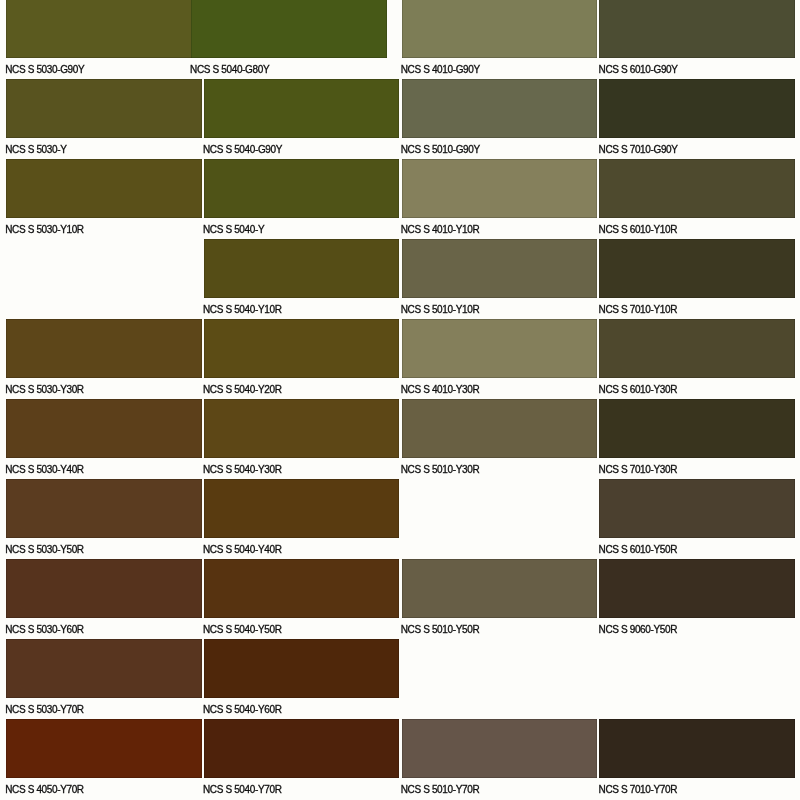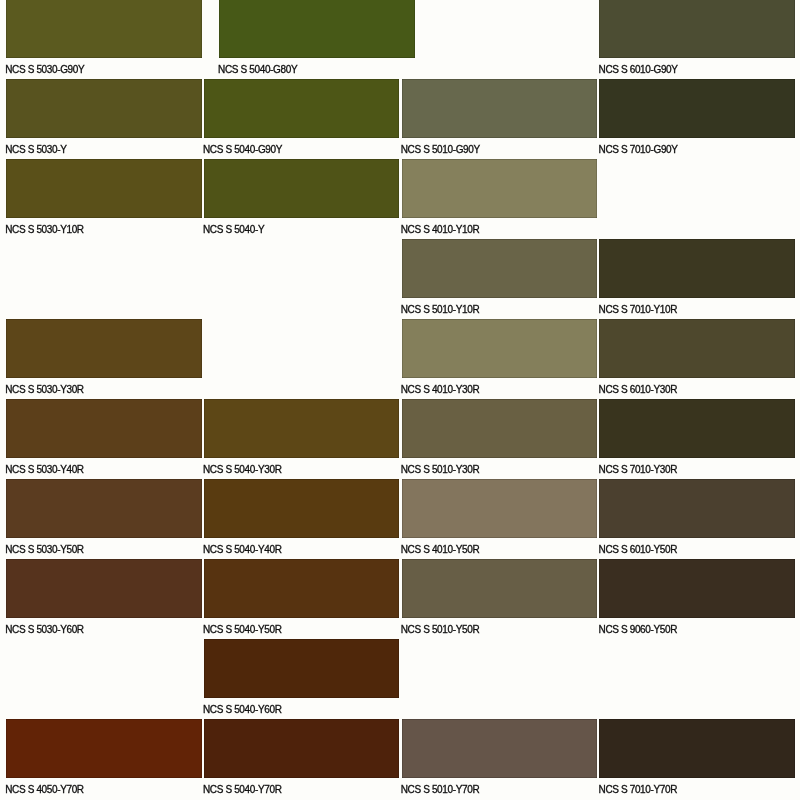--- a/index.html
+++ b/index.html
@@ -25,23 +25,27 @@
   }
 </style>
 </head>
 <body>
 
 <div id="chart">
   <div class="cell" style="left:6.1px;top:-0.7px">
     <div class="sw" title="#5B5A1F" style="background-color: rgb(91, 90, 31);"></div>
     <div class="lb">NCS S 5030-G90Y</div>
   </div>
-  <div class="cell" style="left:219px;top:-0.7px">
+  <div class="cell" style="left:191px;top:-0.7px">
     <div class="sw" title="#475917" style="background-color: rgb(71, 89, 23);"></div>
     <div class="lb">NCS S 5040-G80Y</div>
+  </div>
+  <div class="cell" style="left:401.64px;top:-0.7px">
+    <div class="sw" title="#7D7D56" style="background-color: rgb(125, 125, 86);"></div>
+    <div class="lb">NCS S 4010-G90Y</div>
   </div>
   <div class="cell" style="left:599.41px;top:-0.7px">
     <div class="sw" title="#4C4D33" style="background-color: rgb(76, 77, 51);"></div>
     <div class="lb">NCS S 6010-G90Y</div>
   </div>
   <div class="cell" style="left:6.1px;top:79.3px">
     <div class="sw" title="#58531F" style="background-color: rgb(88, 83, 31);"></div>
     <div class="lb">NCS S 5030-Y</div>
   </div>
   <div class="cell" style="left:203.87px;top:79.3px">
@@ -61,31 +65,43 @@
     <div class="lb">NCS S 5030-Y10R</div>
   </div>
   <div class="cell" style="left:203.87px;top:159.3px">
     <div class="sw" title="#4F5317" style="background-color: rgb(79, 83, 23);"></div>
     <div class="lb">NCS S 5040-Y</div>
   </div>
   <div class="cell" style="left:401.64px;top:159.3px">
     <div class="sw" title="#85805C" style="background-color: rgb(133, 128, 92);"></div>
     <div class="lb">NCS S 4010-Y10R</div>
   </div>
+  <div class="cell" style="left:599.41px;top:159.3px">
+    <div class="sw" title="#4E4A2E" style="background-color: rgb(78, 74, 46);"></div>
+    <div class="lb">NCS S 6010-Y10R</div>
+  </div>
+  <div class="cell" style="left:203.87px;top:239.3px">
+    <div class="sw" title="#554D16" style="background-color: rgb(85, 77, 22);"></div>
+    <div class="lb">NCS S 5040-Y10R</div>
+  </div>
   <div class="cell" style="left:401.64px;top:239.3px">
     <div class="sw" title="#696448" style="background-color: rgb(105, 100, 72);"></div>
     <div class="lb">NCS S 5010-Y10R</div>
   </div>
   <div class="cell" style="left:599.41px;top:239.3px">
     <div class="sw" title="#3C3821" style="background-color: rgb(60, 56, 33);"></div>
     <div class="lb">NCS S 7010-Y10R</div>
   </div>
   <div class="cell" style="left:6.1px;top:319.3px">
     <div class="sw" title="#5D4619" style="background-color: rgb(93, 70, 25);"></div>
     <div class="lb">NCS S 5030-Y30R</div>
+  </div>
+  <div class="cell" style="left:203.87px;top:319.3px">
+    <div class="sw" title="#5C4C15" style="background-color: rgb(92, 76, 21);"></div>
+    <div class="lb">NCS S 5040-Y20R</div>
   </div>
   <div class="cell" style="left:401.64px;top:319.3px">
     <div class="sw" title="#847F5B" style="background-color: rgb(132, 127, 91);"></div>
     <div class="lb">NCS S 4010-Y30R</div>
   </div>
   <div class="cell" style="left:599.41px;top:319.3px">
     <div class="sw" title="#4E482D" style="background-color: rgb(78, 72, 45);"></div>
     <div class="lb">NCS S 6010-Y30R</div>
   </div>
   <div class="cell" style="left:6.1px;top:399.3px">
@@ -105,43 +121,43 @@
     <div class="lb">NCS S 7010-Y30R</div>
   </div>
   <div class="cell" style="left:6.1px;top:479.3px">
     <div class="sw" title="#5B3C20" style="background-color: rgb(91, 60, 32);"></div>
     <div class="lb">NCS S 5030-Y50R</div>
   </div>
   <div class="cell" style="left:203.87px;top:479.3px">
     <div class="sw" title="#593B10" style="background-color: rgb(89, 59, 16);"></div>
     <div class="lb">NCS S 5040-Y40R</div>
   </div>
-  <div class="cell" style="left:401.64px;top:479.3px">
-    <div class="sw" title="#83755D" style="background-color: rgb(131, 117, 93);"></div>
-    <div class="lb">NCS S 4010-Y50R</div>
-  </div>
   <div class="cell" style="left:599.41px;top:479.3px">
     <div class="sw" title="#4B402F" style="background-color: rgb(75, 64, 47);"></div>
     <div class="lb">NCS S 6010-Y50R</div>
   </div>
   <div class="cell" style="left:6.1px;top:559.3px">
     <div class="sw" title="#56331D" style="background-color: rgb(86, 51, 29);"></div>
     <div class="lb">NCS S 5030-Y60R</div>
   </div>
   <div class="cell" style="left:203.87px;top:559.3px">
     <div class="sw" title="#573310" style="background-color: rgb(87, 51, 16);"></div>
     <div class="lb">NCS S 5040-Y50R</div>
   </div>
   <div class="cell" style="left:401.64px;top:559.3px">
     <div class="sw" title="#675E46" style="background-color: rgb(103, 94, 70);"></div>
     <div class="lb">NCS S 5010-Y50R</div>
   </div>
   <div class="cell" style="left:599.41px;top:559.3px">
     <div class="sw" title="#3A2E20" style="background-color: rgb(58, 46, 32);"></div>
     <div class="lb">NCS S 9060-Y50R</div>
+  </div>
+  <div class="cell" style="left:6.1px;top:639.3px">
+    <div class="sw" title="#58351F" style="background-color: rgb(88, 53, 31);"></div>
+    <div class="lb">NCS S 5030-Y70R</div>
   </div>
   <div class="cell" style="left:203.87px;top:639.3px">
     <div class="sw" title="#4F270A" style="background-color: rgb(79, 39, 10);"></div>
     <div class="lb">NCS S 5040-Y60R</div>
   </div>
   <div class="cell" style="left:6.1px;top:719.3px">
     <div class="sw" title="#622306" style="background-color: rgb(98, 35, 6);"></div>
     <div class="lb">NCS S 4050-Y70R</div>
   </div>
   <div class="cell" style="left:203.87px;top:719.3px">

